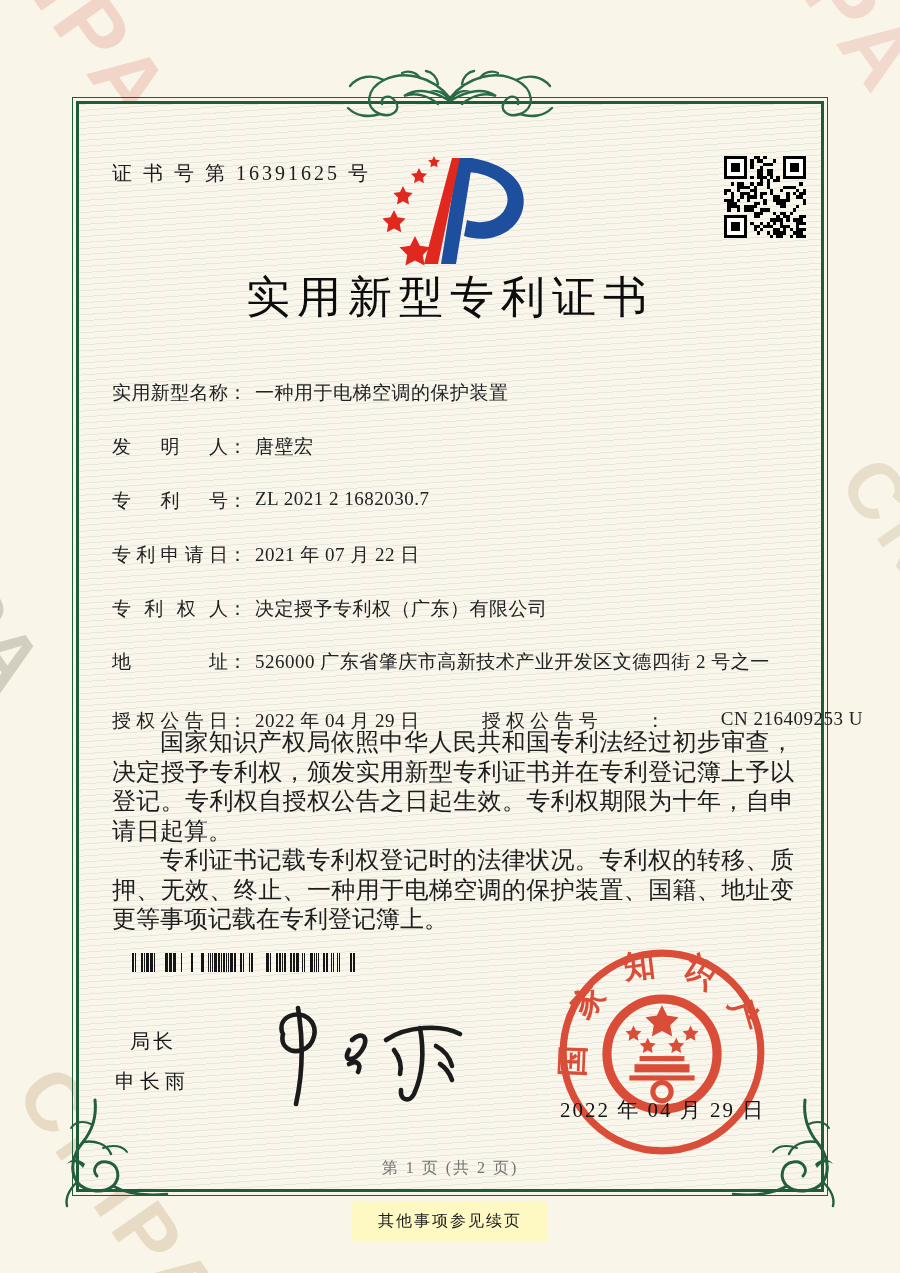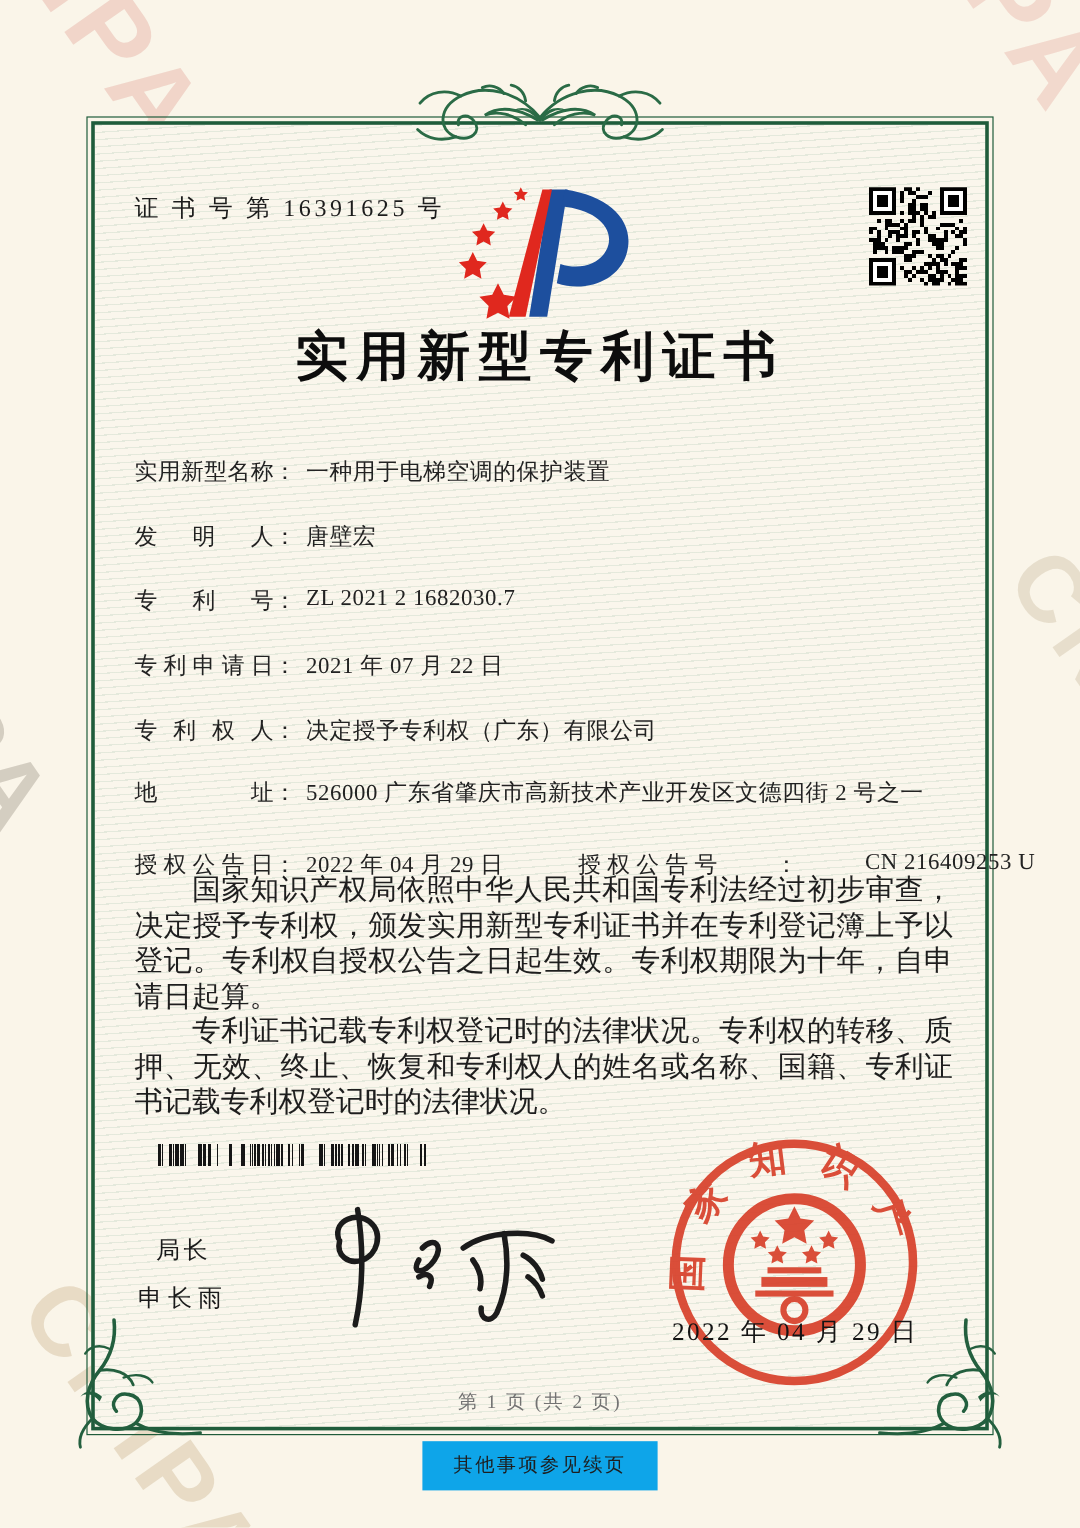--- a/index.html
+++ b/index.html
@@ -25,21 +25,21 @@
   .ornament { position:absolute; z-index:3; }
   .orn-top { left:320px; top:68px; }
   .orn-bl { left:55px; top:1098px; }
   .orn-br { left:725px; top:1098px; transform:scaleX(-1); }
 
   .content { position:absolute; inset:0; z-index:4;padding-left:48px; }
 
   .cert-no { position:absolute; left:112px; top:160px; font-size:20px; letter-spacing:3px; color:#1c1c1c; }
   .qr { position:absolute; left:724px; top:156px; width:82px; height:82px; }
   .logo { position:absolute; left:372px; top:152px; }
-  .title { position:absolute; left:0; top:268px; width:900px; text-align:center; font-size:44px; font-weight:bold; letter-spacing:7px; color:#0d0d0d; }
+  .title { position:absolute; left:0; top:268px; width:900px; text-align:center; font-size:44px; font-weight:normal; letter-spacing:7px; color:#0d0d0d; }
 
   .fields { position:absolute; left:112px; top:0; width:690px; font-size:19px; color:#222; }
   .frow { position:absolute; display:flex; align-items:flex-start; white-space:nowrap;justify-content:space-between; }
   .flabel { display:inline-block; width:116px; text-align:justify; text-align-last:justify; flex:none; }
   .fcolon { flex:none; margin-right:8px; }
   .fvalue { letter-spacing:0.5px; }
   .frow.addr { white-space:normal; width:660px; line-height:31px; }
   .pair2 { margin-left:62px; display:flex;gap:48px; }
 
   .legal { position:absolute; left:112px; top:728px; width:682px; font-size:24px; line-height:29.5px; color:#1e1e1e; text-align:justify; }
@@ -48,21 +48,21 @@
   .barcode { position:absolute; left:128px; top:953px; }
 
   .signer-title { position:absolute; left:130px; top:1028px; font-size:20px; letter-spacing:3px; color:#1a1a1a; }
   .signer-name  { position:absolute; left:115px; top:1068px; font-size:20px; letter-spacing:5px; color:#1a1a1a; }
   .signature { position:absolute; left:252px; top:1000px; }
 
   .seal { position:absolute; left:548px; top:946px; width:228px; height:214px; opacity:0.93; }
   .seal-date { position:absolute; left:560px; top:1096px; font-size:21px; letter-spacing:2px; color:#141414; z-index:5; }
 
   .page-num { position:absolute; left:0; top:1158px; width:900px; text-align:center; font-size:16px; letter-spacing:2px; color:#737373; }
-  .cont-note { position:absolute; left:352px; top:1201px; width:196px; padding:10px 0; background:#0ea5e9; text-align:center; font-size:16px; letter-spacing:2px; color:#1e1e1e; z-index:4; }
+  .cont-note { position:absolute; left:352px; top:1201px; width:196px; padding:10px 0; background:#fef9c3; text-align:center; font-size:16px; letter-spacing:2px; color:#1e1e1e; z-index:4; }
 </style>
 </head>
 <body>
 
 <div class="page">
 
   <div class="wm wm1">CNIPA</div>
   <div class="wm wm2">CNIPA</div>
   <div class="wm wm3">CNIPA</div>
   <div class="wm wm4">CNIPA</div>
@@ -372,21 +372,21 @@
         <span class="pair2">
           <span class="flabel">授权公告号</span>
             <span class="fcolon">：</span>
             <span class="fvalue">CN 216409253 U</span>
         </span>
       </div>
     </div>
 
     <div class="legal">
       <p>国家知识产权局依照中华人民共和国专利法经过初步审查，决定授予专利权，颁发实用新型专利证书并在专利登记簿上予以登记。专利权自授权公告之日起生效。专利权期限为十年，自申请日起算。</p>
-      <p>专利证书记载专利权登记时的法律状况。专利权的转移、质押、无效、终止、恢复和专利权人的姓名或名称、国籍、专利证书记载专利权登记时的法律状况。</p>
+      <p>专利证书记载专利权登记时的法律状况。专利权的转移、质押、无效、终止、一种用于电梯空调的保护装置、国籍、地址变更等事项记载在专利登记簿上。</p>
     </div>
 
     <svg class="barcode" id="barcodeSvg" width="230" height="19" viewBox="0 0 230 19" shape-rendering="crispEdges">
         <rect x="4" y="0" width="2" height="19" fill="#151515"></rect>
         <rect x="7" y="0" width="1" height="19" fill="#151515"></rect>
         <rect x="13" y="0" width="2" height="19" fill="#151515"></rect>
         <rect x="16" y="0" width="1" height="19" fill="#151515"></rect>
         <rect x="18" y="0" width="3" height="19" fill="#151515"></rect>
         <rect x="22" y="0" width="3" height="19" fill="#151515"></rect>
         <rect x="26" y="0" width="1" height="19" fill="#151515"></rect>

